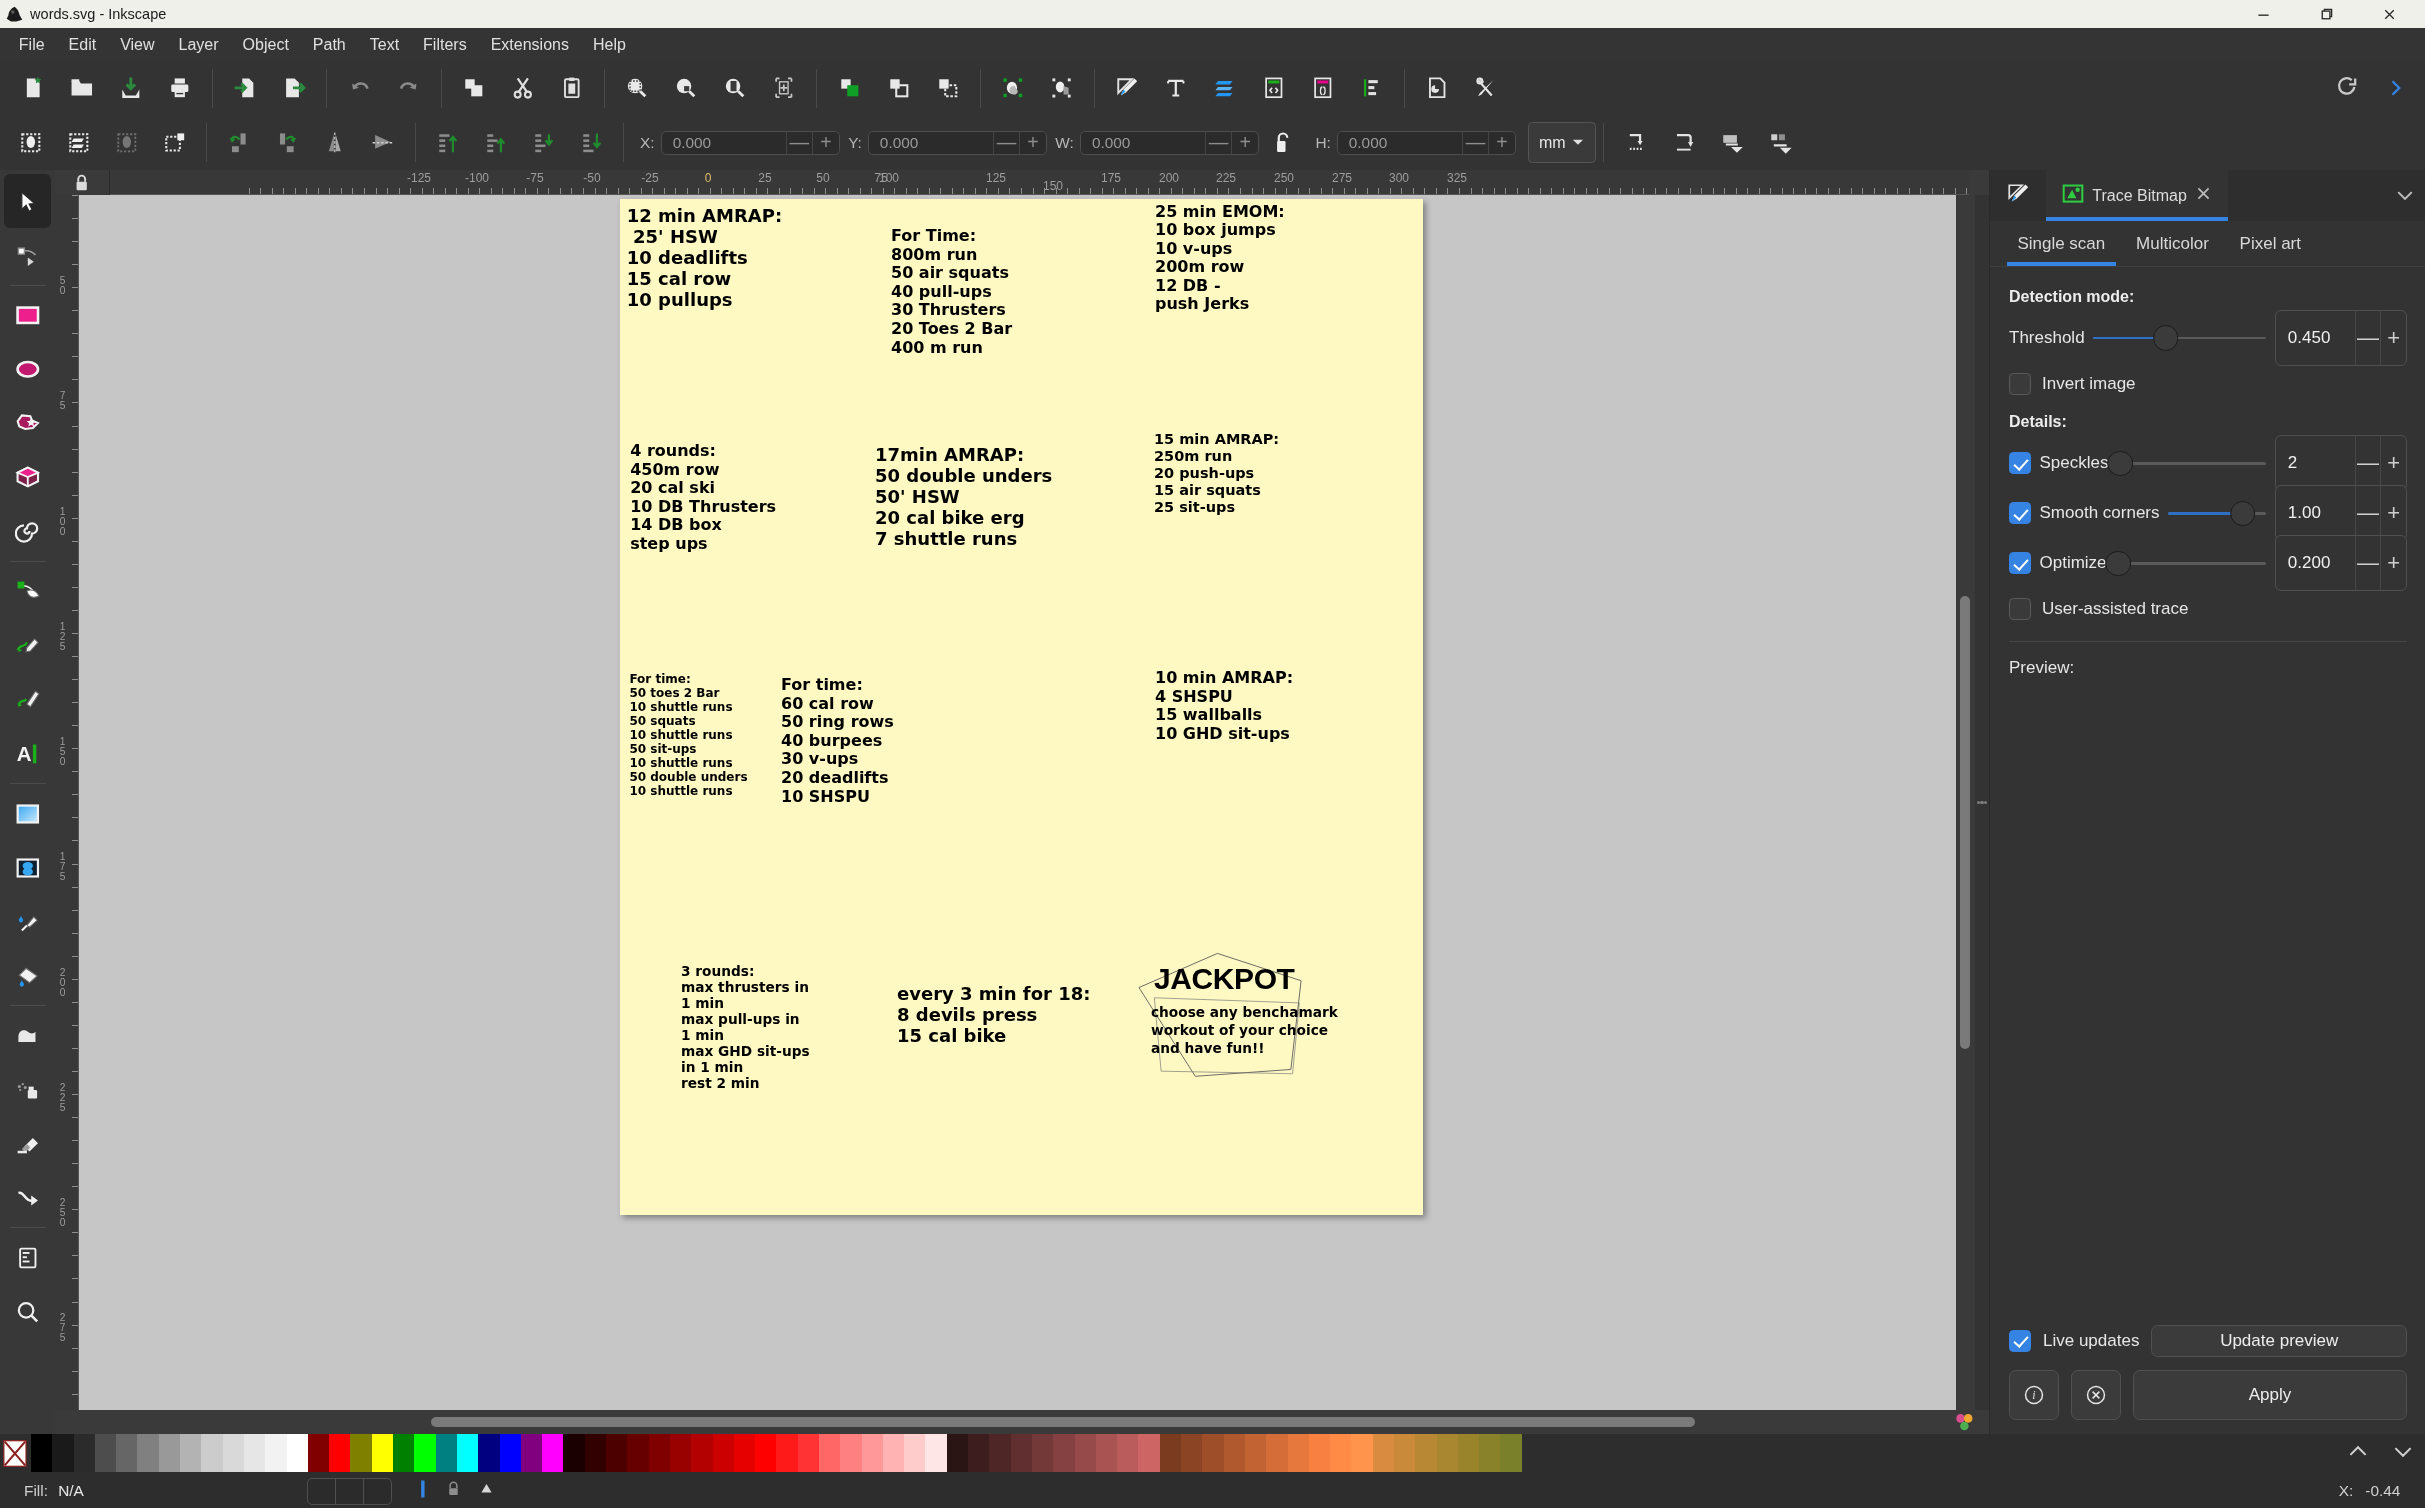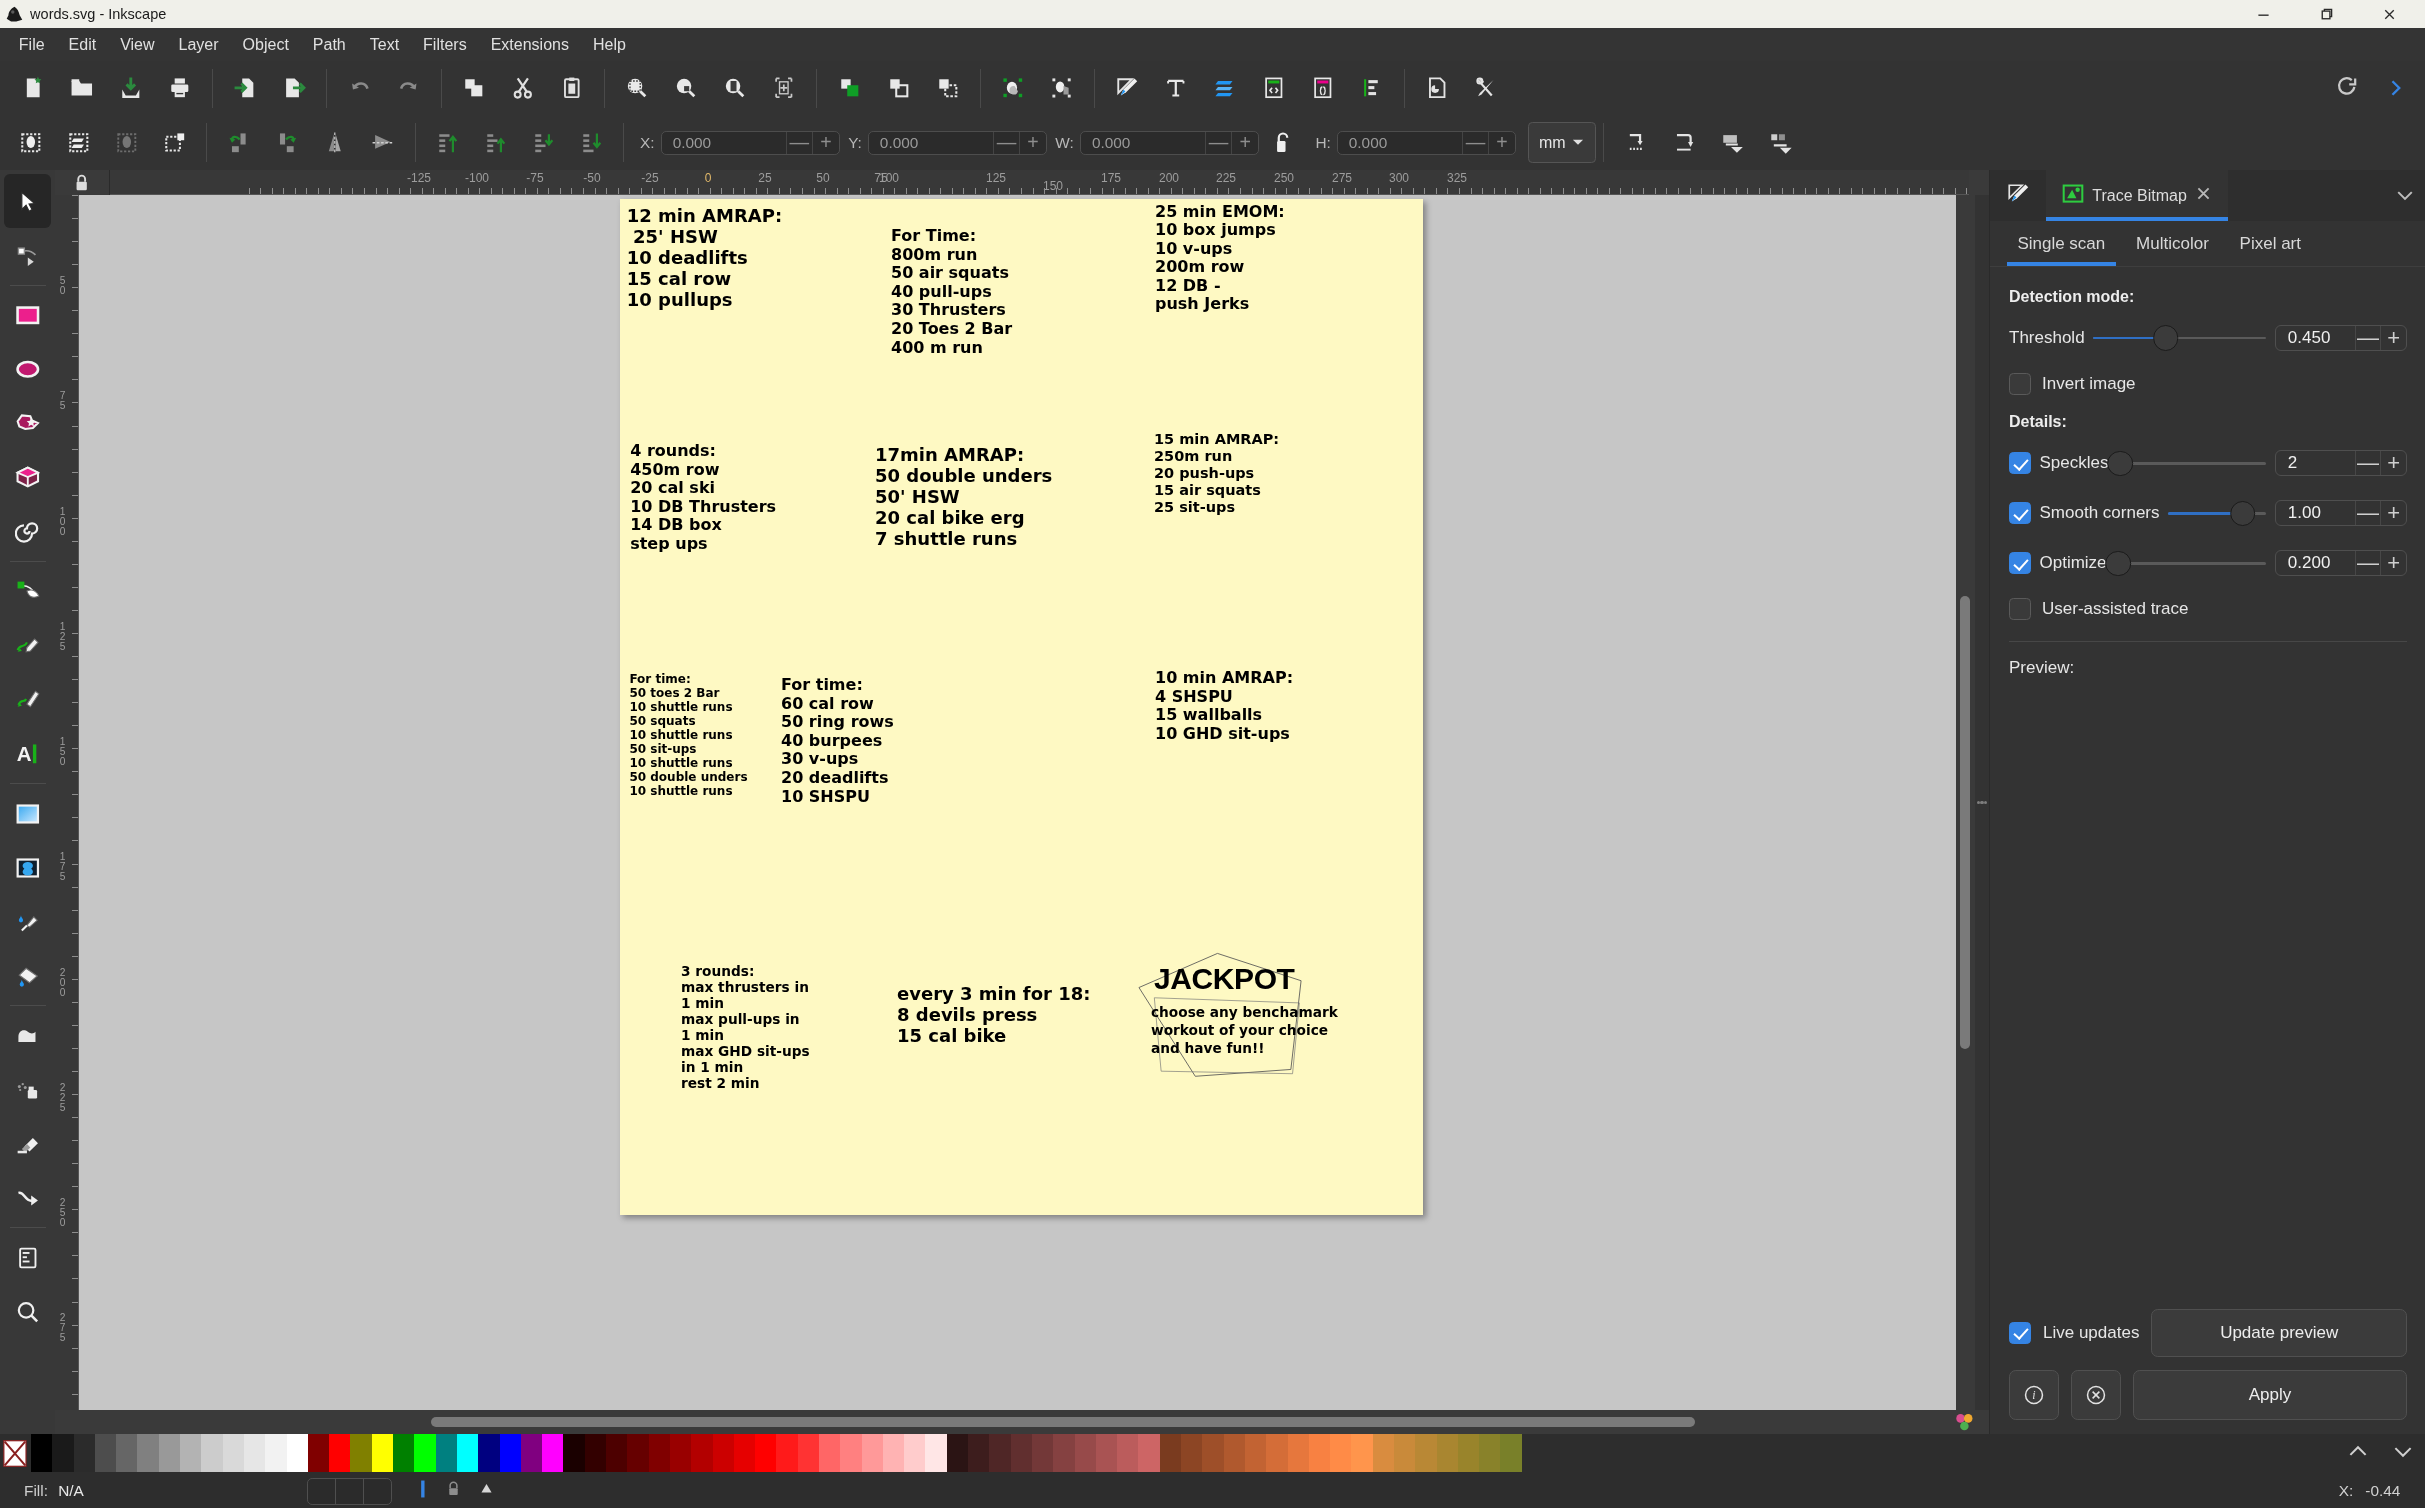--- a/index.html
+++ b/index.html
@@ -121,21 +121,21 @@
   .ctrl-row { display:flex; align-items:center; height:50px; gap:8.5px; }
   .ctrl-name { font-size:17px; color:#e6e6e6; flex:0 0 auto; }
   .slider { flex:1 1 auto; position:relative; height:25.6px; display:flex; align-items:center;
     min-width:34px; }
   .sl-track { position:absolute; left:0; right:0; height:2.6px; background:#5a5a5a;
     border-radius:1.7px; }
   .sl-fill { position:absolute; left:0; height:2.6px; background:#2f6fc4; border-radius:1.7px; }
   .sl-knob { position:absolute; width:25.6px; height:25.6px; border-radius:50%;
     background:#3b3b3b; border:0.9px solid #1b1b1b; transform:translateX(-50%);
     cursor:default; }
-  .numbox { height:26px; background:#333; border:0.9px solid #4f4f4f; border-radius:6px;
+  .numbox { height:56px; background:#333; border:0.9px solid #4f4f4f; border-radius:6px;
     display:flex; align-items:center; overflow:hidden; flex:0 0 auto; }
   .nv { width:79px; padding-left:12px; font-size:17px; color:#f0f0f0; }
   .nb { width:25.6px; align-self:stretch; display:flex; align-items:center;
     justify-content:center; font-size:22px; color:#cfcfcf; border-left:0.9px solid #474747;
     cursor:default; }
   .chk-row { display:flex; align-items:center; gap:11px; height:41px; }
   .chk { width:22px; height:22px; border-radius:4.3px; border:0.9px solid #5a5a5a;
     background:#3a3a3a; flex:0 0 auto; position:relative; cursor:default; }
   .chk.on { background:#3584e4; border-color:#3584e4; }
   .chk.on::after { content:""; position:absolute; left:6.8px; top:2.6px; width:6px; height:12px;
@@ -143,21 +143,21 @@
   .chk-lbl { font-size:17px; color:#e6e6e6; }
   .divider { height:0.9px; background:#474747; margin:12px 0 0; }
 
   .preview-label { font-size:17px; color:#e6e6e6; margin:15.4px 0 0; }
   .preview-area { flex:1 1 auto; min-height:0; }
   .dock-footer { padding:0 19px 13.7px; }
   .foot-row1 { display:flex; align-items:center; gap:12px; margin-bottom:13.7px; }
   .btn { background:#3b3b3b; border:0.9px solid #505050; border-radius:6.8px;
     display:flex; align-items:center; justify-content:center; font-size:17px;
     color:#ededed; cursor:default; }
-  .btn-update { height:48px; flex:1 1 auto; }
+  .btn-update { height:32px; flex:1 1 auto; }
   .foot-row2 { display:flex; align-items:center; gap:12px; }
   .btn-sq { width:50px; height:50px; flex:0 0 auto; }
   .btn-apply { height:50px; flex:1 1 auto; }
 
   
   .palette-row { height:38px; display:flex; align-items:stretch; background:#2d2d2d; }
   .pal-x { width:31px; display:flex; align-items:center; justify-content:center;
     flex:0 0 auto; }
   .pal-strip { flex:1 1 auto; display:flex; overflow:hidden; }
   .pal-strip i { display:block; flex:0 0 auto; width:21.3px; }

